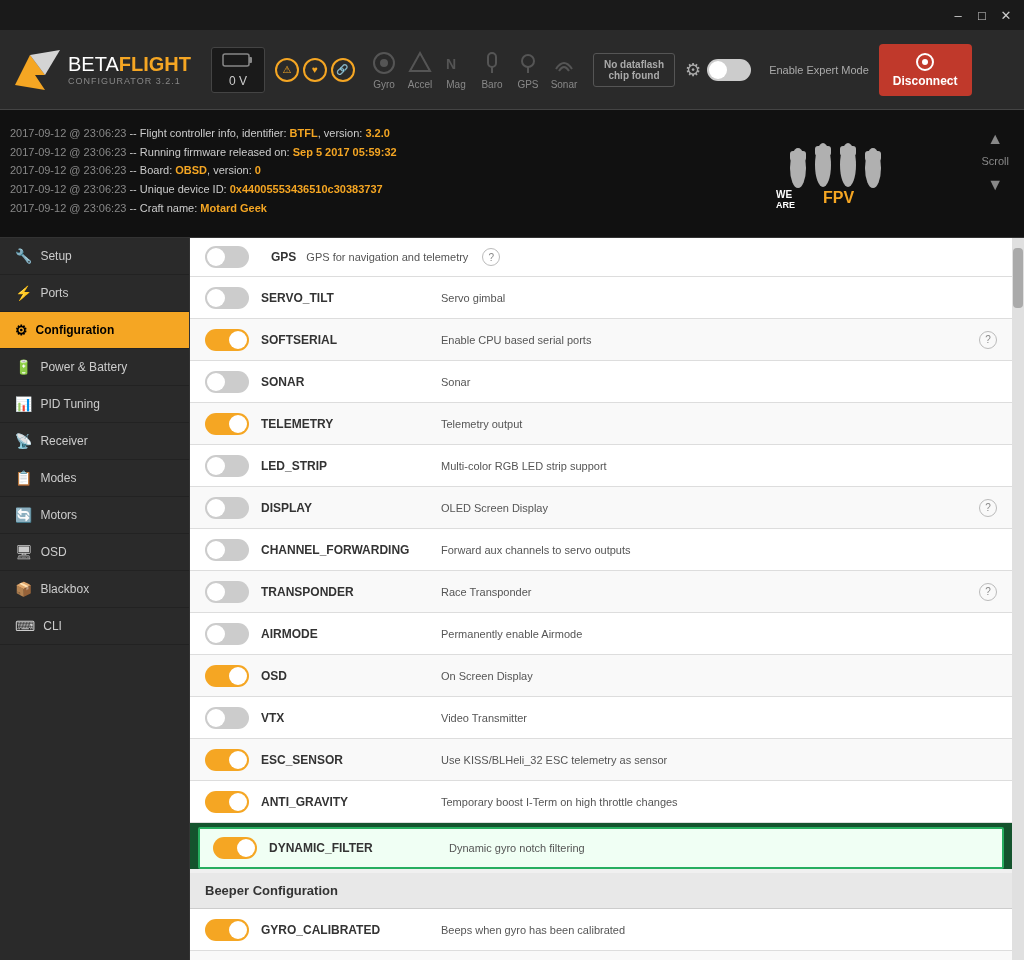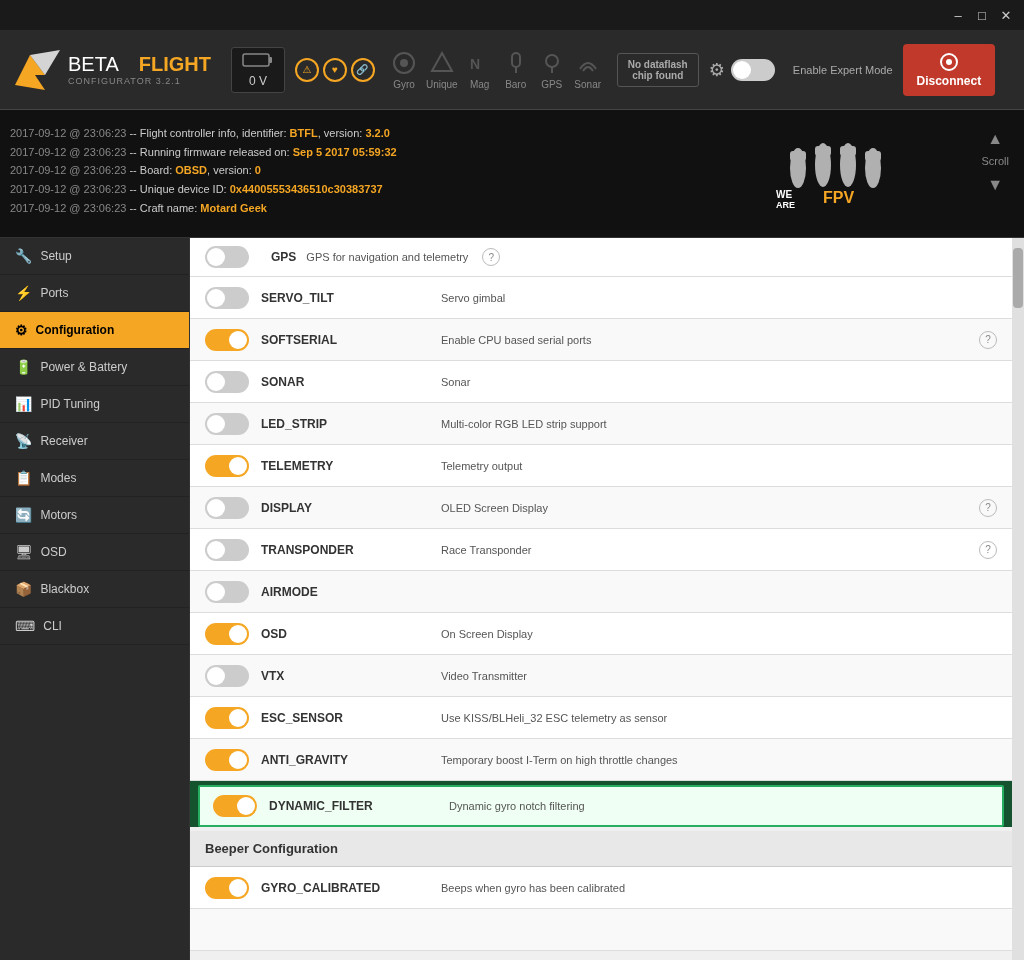--- a/index.html
+++ b/index.html
@@ -85,21 +85,21 @@
 </div>
 
 <div class="header">
 
   <div class="logo-area">
     <svg class="logo-icon" viewBox="0 0 50 50">
       <polygon points="5,40 20,10 35,30 25,30 35,45" fill="#f5a623"></polygon>
       <polygon points="20,10 50,5 35,30" fill="#fff" opacity="0.8"></polygon>
     </svg>
     <div class="logo-text">
-      <div style="display:flex;gap:20px;">
+      <div style="display:flex;">
         <span style="color:#fff;font-size:20px;font-weight:300;">BETA</span>
         <span style="color:#f5a623;font-size:20px;font-weight:700;">FLIGHT</span>
       </div>
       <span style="color:#888;font-size:9px;letter-spacing:1px;">CONFIGURATOR 3.2.1</span>
     </div>
   </div>
 
   <div class="voltage-display">
     <svg width="32" height="16">
       <rect x="1" y="2" width="26" height="12" rx="2" fill="none" stroke="#888" stroke-width="1.5"></rect>
@@ -119,21 +119,21 @@
       <svg width="28" height="28">
           <circle cx="14" cy="14" r="10" fill="none" stroke="#555" stroke-width="2"></circle>
           <circle cx="14" cy="14" r="4" fill="#555"></circle>
         </svg>
       <span class="sensor-label">Gyro</span>
     </div>
     <div class="sensor-item">
       <svg width="28" height="28">
           <path d="M14 4 L24 22 L4 22 Z" fill="none" stroke="#555" stroke-width="2"></path>
         </svg>
-      <span class="sensor-label">Unique</span>
+      <span class="sensor-label">Accel</span>
     </div>
     <div class="sensor-item">
       <svg width="28" height="28">
           <text x="4" y="20" fill="#555" font-size="14" font-weight="bold">N</text>
         </svg>
       <span class="sensor-label">Mag</span>
     </div>
     <div class="sensor-item">
       <svg width="28" height="28">
           <rect x="10" y="4" width="8" height="14" rx="4" fill="none" stroke="#555" stroke-width="2"></rect>
@@ -289,49 +289,55 @@
         <div class="help-icon">?</div>
       </div>
 
       <div class="feature-row">
         <div class="toggle-switch"></div>
         <span class="feature-name">SONAR</span>
         <span class="feature-desc">Sonar</span>
       </div>
 
       <div class="feature-row">
+        <div class="toggle-switch on"></div>
+        <span class="feature-name">TELEMETRY</span>
+        <span class="feature-desc">Telemetry output</span>
+      </div>
+
+      <div class="feature-row">
         <div class="toggle-switch"></div>
         <span class="feature-name">LED_STRIP</span>
         <span class="feature-desc">Multi-color RGB LED strip support</span>
-      </div>
-
-      <div class="feature-row">
-        <div class="toggle-switch on"></div>
-        <span class="feature-name">TELEMETRY</span>
-        <span class="feature-desc">Telemetry output</span>
       </div>
 
       <div class="feature-row">
         <div class="toggle-switch"></div>
         <span class="feature-name">DISPLAY</span>
         <span class="feature-desc">OLED Screen Display</span>
         <div class="help-icon">?</div>
       </div>
 
+      <div class="feature-row">
+        <div class="toggle-switch"></div>
+        <span class="feature-name">CHANNEL_FORWARDING</span>
+        <span class="feature-desc">Forward aux channels to servo outputs</span>
+      </div>
 
       <div class="feature-row">
         <div class="toggle-switch"></div>
         <span class="feature-name">TRANSPONDER</span>
         <span class="feature-desc">Race Transponder</span>
         <div class="help-icon">?</div>
       </div>
 
       <div class="feature-row">
         <div class="toggle-switch"></div>
         <span class="feature-name">AIRMODE</span>
+        <span class="feature-desc">Permanently enable Airmode</span>
       </div>
 
       <div class="feature-row">
         <div class="toggle-switch on"></div>
         <span class="feature-name">OSD</span>
         <span class="feature-desc">On Screen Display</span>
       </div>
 
       <div class="feature-row">
         <div class="toggle-switch"></div>

